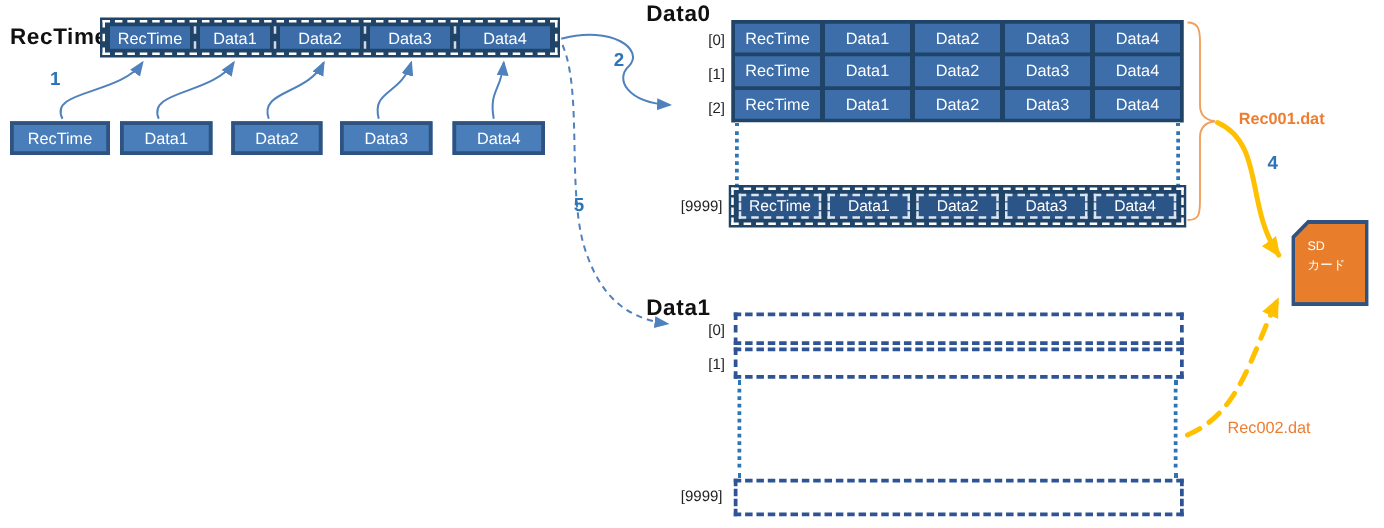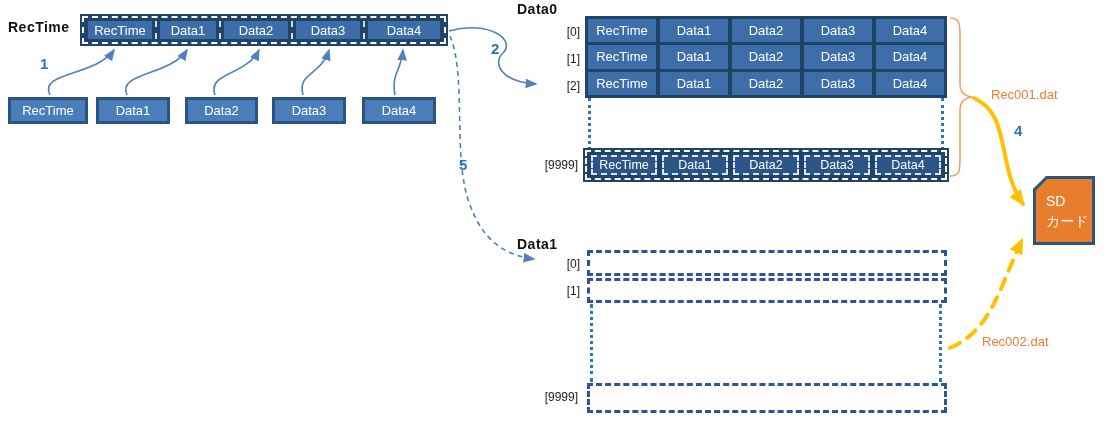--- a/index.html
+++ b/index.html
@@ -2,21 +2,21 @@
 <html><head>
 <meta charset="utf-8">
 <style>
   * { margin:0; padding:0; box-sizing:border-box; }
   body { background:#fff; font-family:"Liberation Sans", sans-serif; }
   #canvas { position:relative; width:1107px; height:422px; background:#fff; overflow:hidden; }
 
   .abs { position:absolute; }
 
   
-  .seclabel { font-weight:bold; font-size:14px; color:#111; letter-spacing:.5px; }
+  .seclabel { font-weight:bold; font-size:18px; color:#111; letter-spacing:.5px; }
 
   
   .stepnum { font-weight:bold; font-size:15px; color:#2e74b6; }
 
   
   .filelabel { font-size:13px; color:#ed7d31; }
 
   
   .structbar {
     background:#1f4468;
@@ -65,21 +65,21 @@
   .d1row { background:#fff; border:3px dashed #2f5496; }
 
   
   .idx { font-size:12px; color:#222; width:50px; text-align:right; }
 
   
   .sdouter { width:62px; height:69px; background:#2e5380;
     clip-path:polygon(21% 0, 100% 0, 100% 100%, 0 100%, 0 19%); }
   .sdinner { position:absolute; left:3px; top:3px; right:3px; bottom:3px;
     background:#e87e2b; clip-path:polygon(20% 0, 100% 0, 100% 100%, 0 100%, 0 18%);
-    color:#fff; font-size:14px; line-height:1.45; padding:12px 0 16px 10px; }
+    color:#fff; font-size:10px; line-height:1.45; padding:12px 0 16px 10px; }
 
   svg.overlay { position:absolute; left:0; top:0; pointer-events:none; }
 </style>
 </head>
 <body>
 
 <div id="canvas">
 
   <svg class="overlay" width="1107" height="422" viewBox="0 0 1107 422">
     <defs>
@@ -167,21 +167,21 @@
   <span class="abs seclabel" style="left:517px; top:236px;">Data1</span>
   <span class="abs idx" style="left:530px; top:257px;">[0]</span>
   <span class="abs idx" style="left:530px; top:284px;">[1]</span>
   <span class="abs idx" style="left:528px; top:390px;">[9999]</span>
 
   <div class="abs d1row" style="left:587px; top:250px; width:360px; height:26px;"></div>
   <div class="abs d1row" style="left:587px; top:278px; width:360px; height:25px;"></div>
   <div class="abs dotgap" style="left:590px; top:304px; width:352px; height:78px;"></div>
   <div class="abs d1row" style="left:587px; top:383px; width:360px; height:30px;"></div>
 
-  <span class="abs filelabel" style="left:991px; top:87px;">Rec001.dat</span>
+  <span class="abs filelabel" style="left:991px; top:87px;font-weight:bold;">Rec001.dat</span>
   <span class="abs filelabel" style="left:982px; top:334px;">Rec002.dat</span>
 
   <div class="abs sdouter" style="left:1033px; top:176px;">
     <div class="sdinner">
       <div>SD</div>
       <div>カード</div>
     </div>
   </div>
 
 </div>

